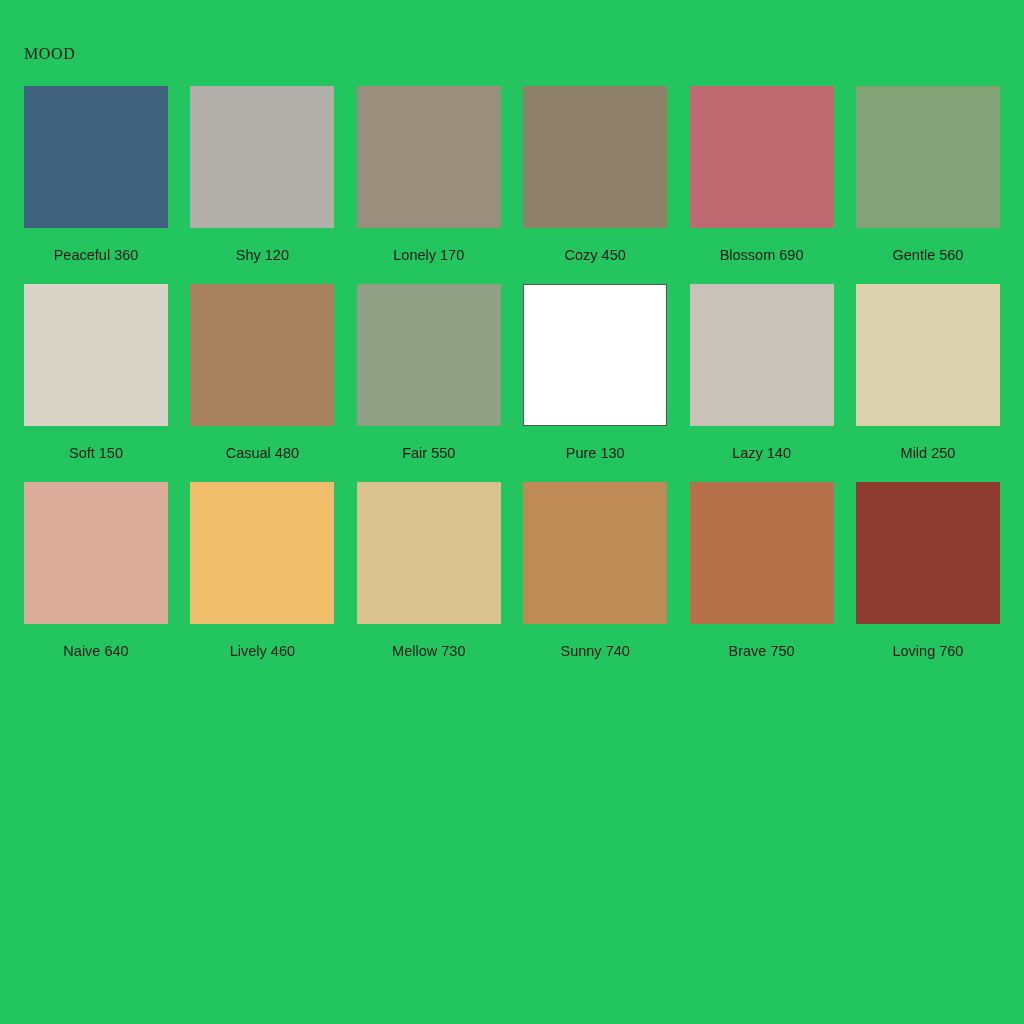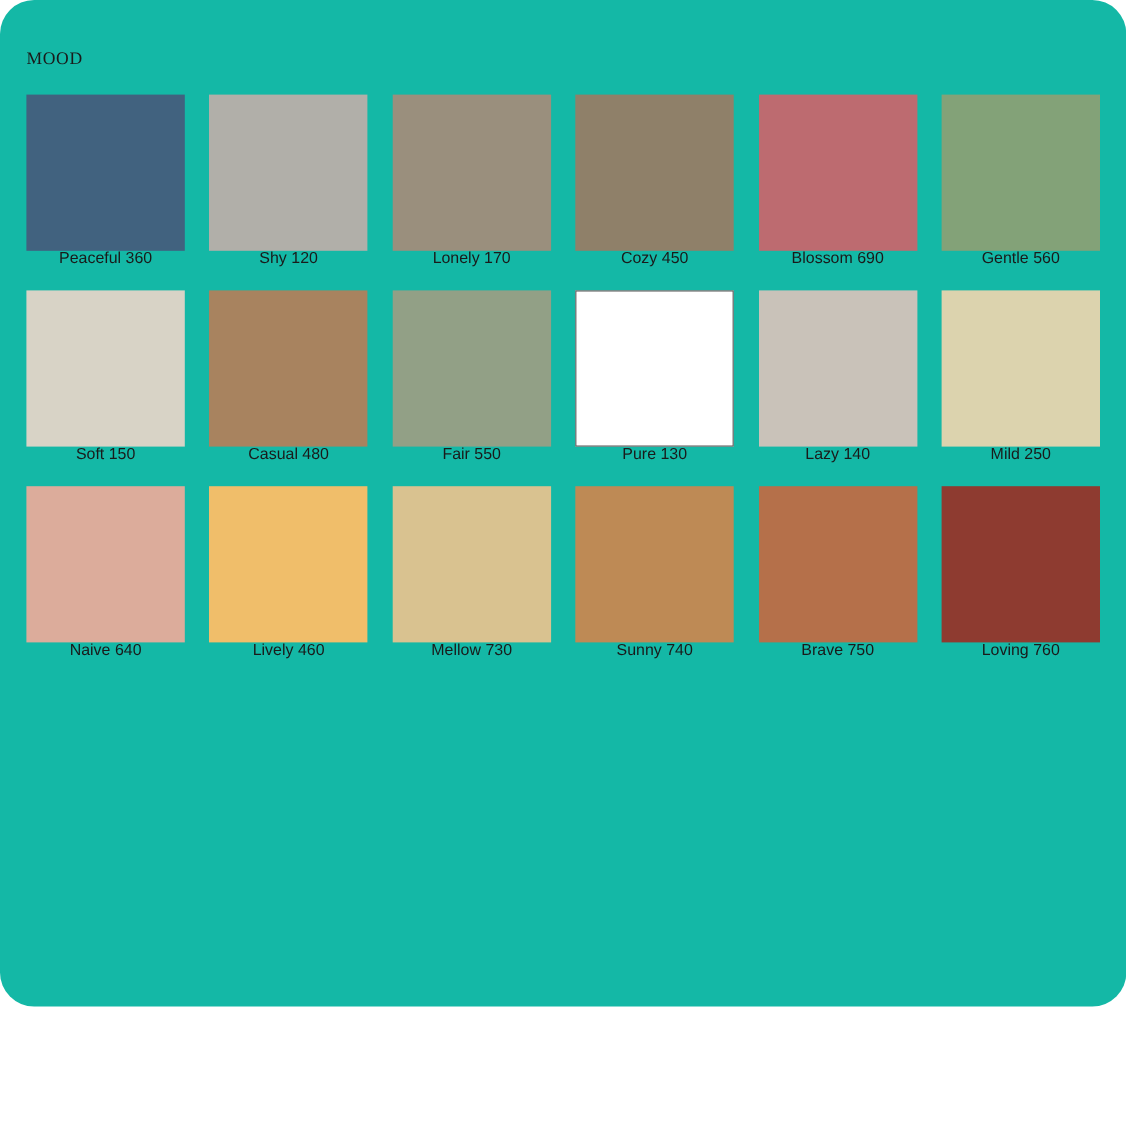--- a/index.html
+++ b/index.html
@@ -11,24 +11,23 @@
     width: 1024px;
     height: 1024px;
     font-family: "Liberation Sans", sans-serif;
     -webkit-font-smoothing: antialiased;
     overflow: hidden;
   }
 
   .sheet {
     position: relative;
     width: 1024px;
-    height: 915px;
+    height: 1024px;
     box-sizing: border-box;
-    background: #14b8a6;
-    border-radius: 31px;
+    background: #22c55e;
   }
 
   .palette-title {
     position: absolute;
     left: 24px;
     top: 46px;
     font-family: "Liberation Serif", serif;
     font-size: 16px;
     letter-spacing: 0.6px;
     color: #1a1a1a;
@@ -60,20 +59,21 @@
     height: 142px;
     box-sizing: border-box;
     display: block;
   }
 
   .swatch-chip.bordered {
     border: 1px solid #555555;
   }
 
   .swatch-label {
+    margin-top: 20px;
     font-family: "Liberation Sans", sans-serif;
     font-size: 14.5px;
     color: #1a1a1a;
     text-align: center;
     line-height: 1.1;
     white-space: nowrap;
   }
 </style>
 </head>
 <body>

